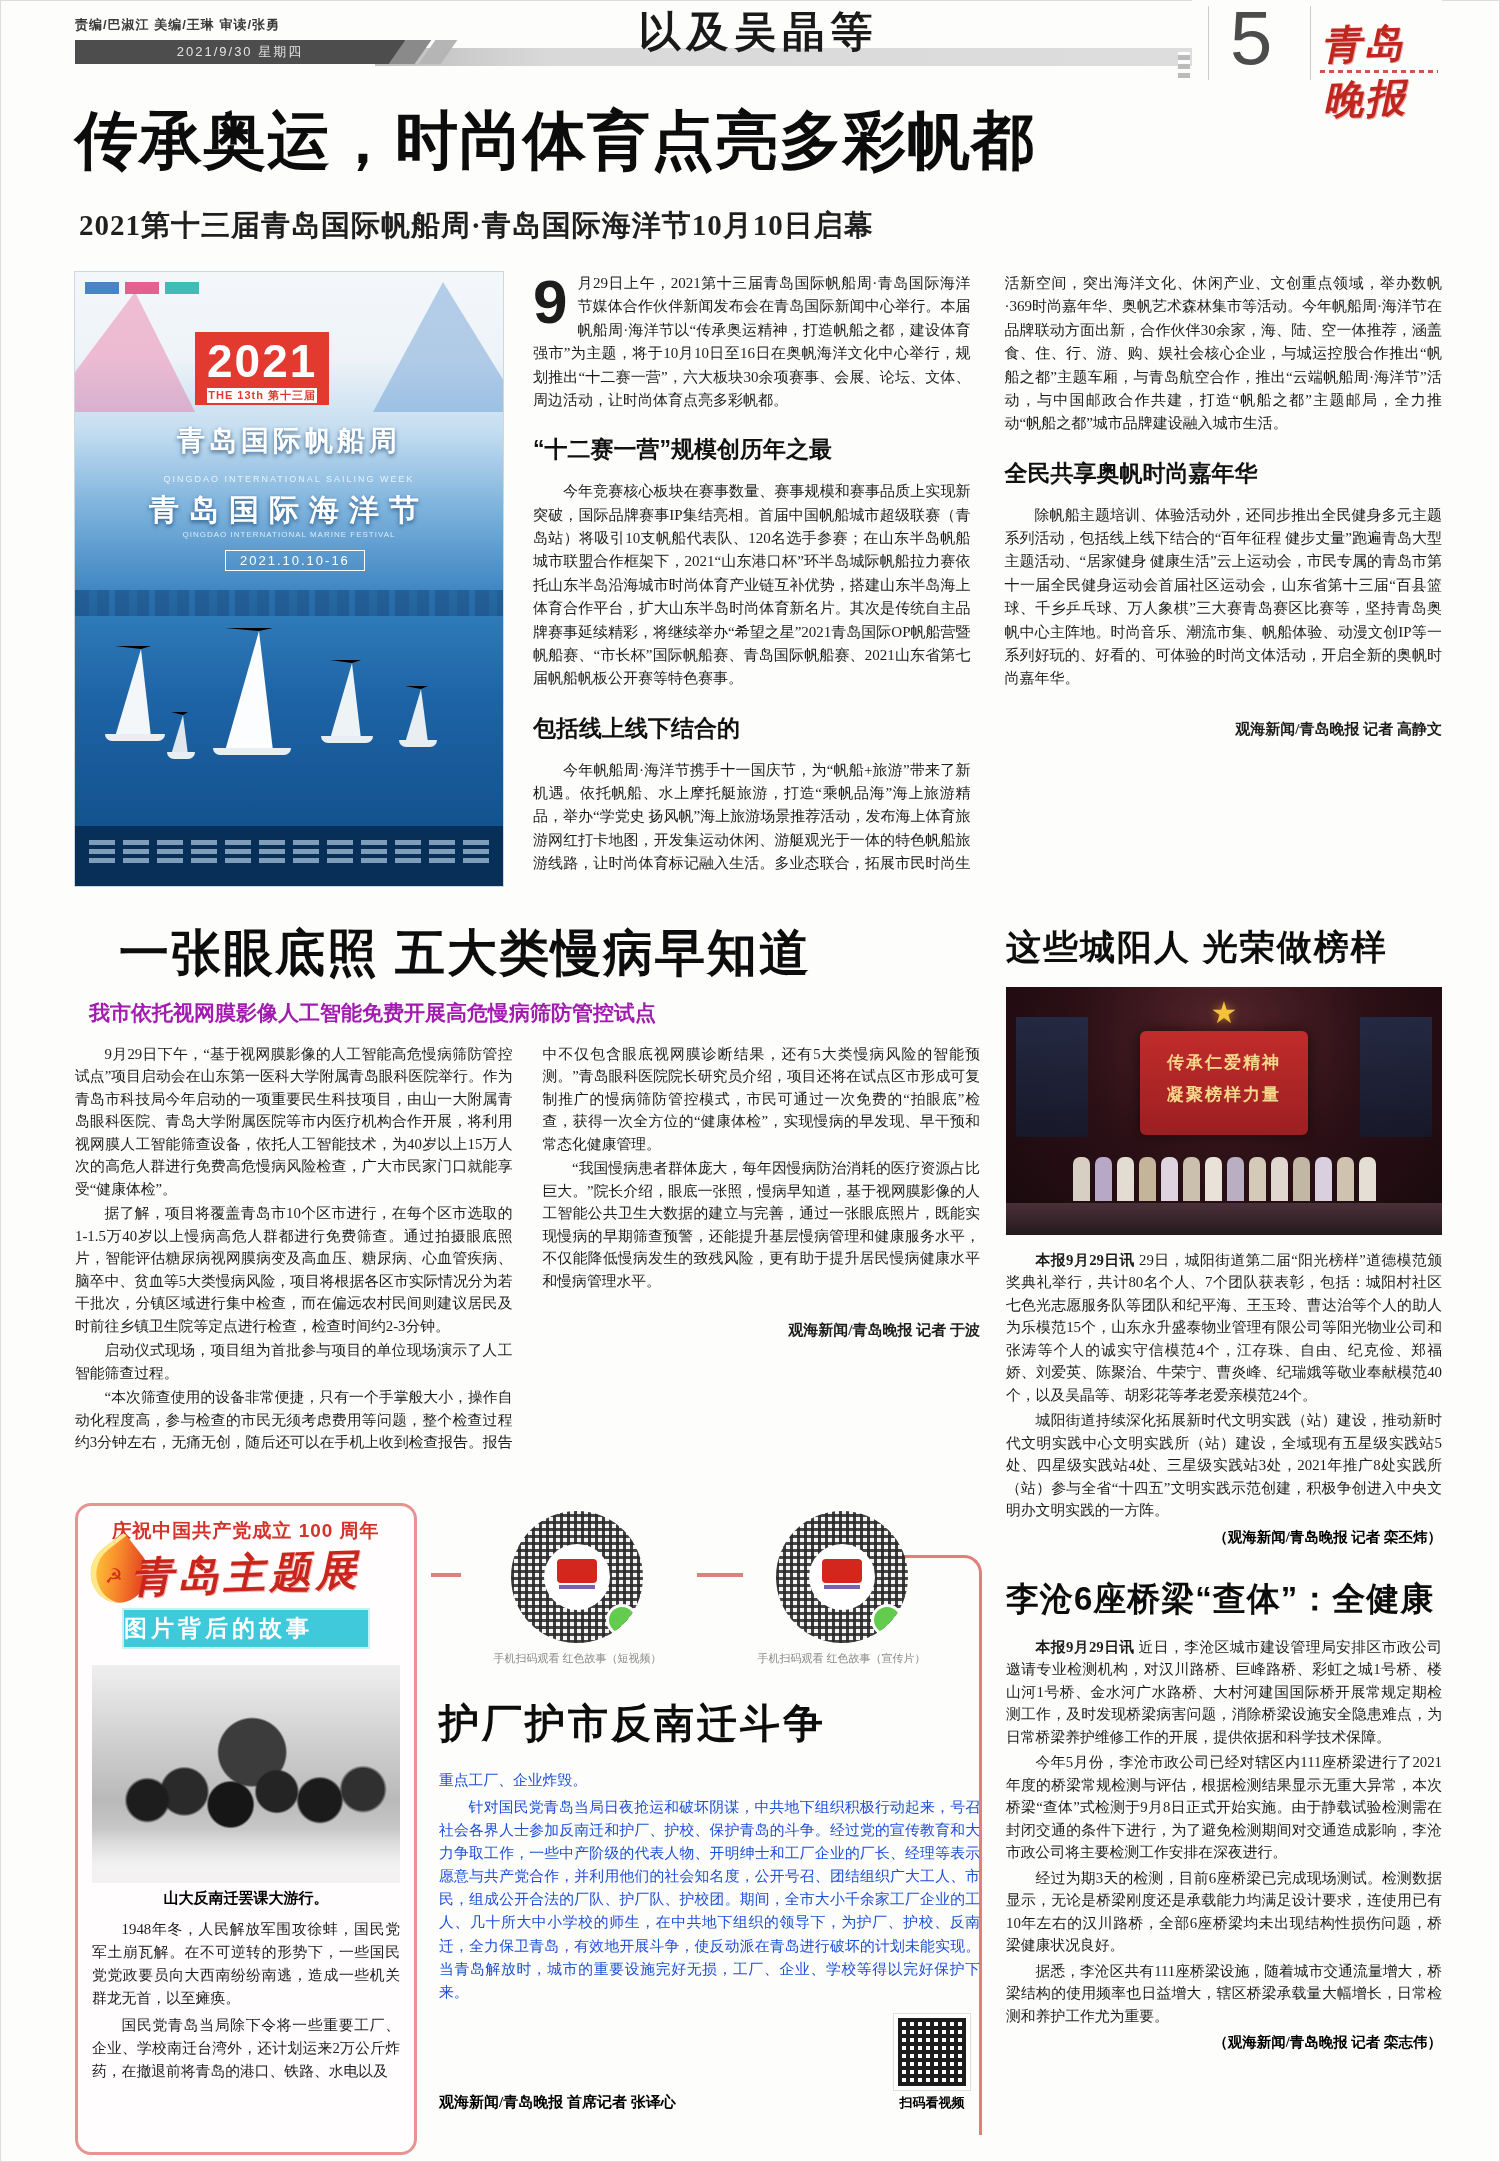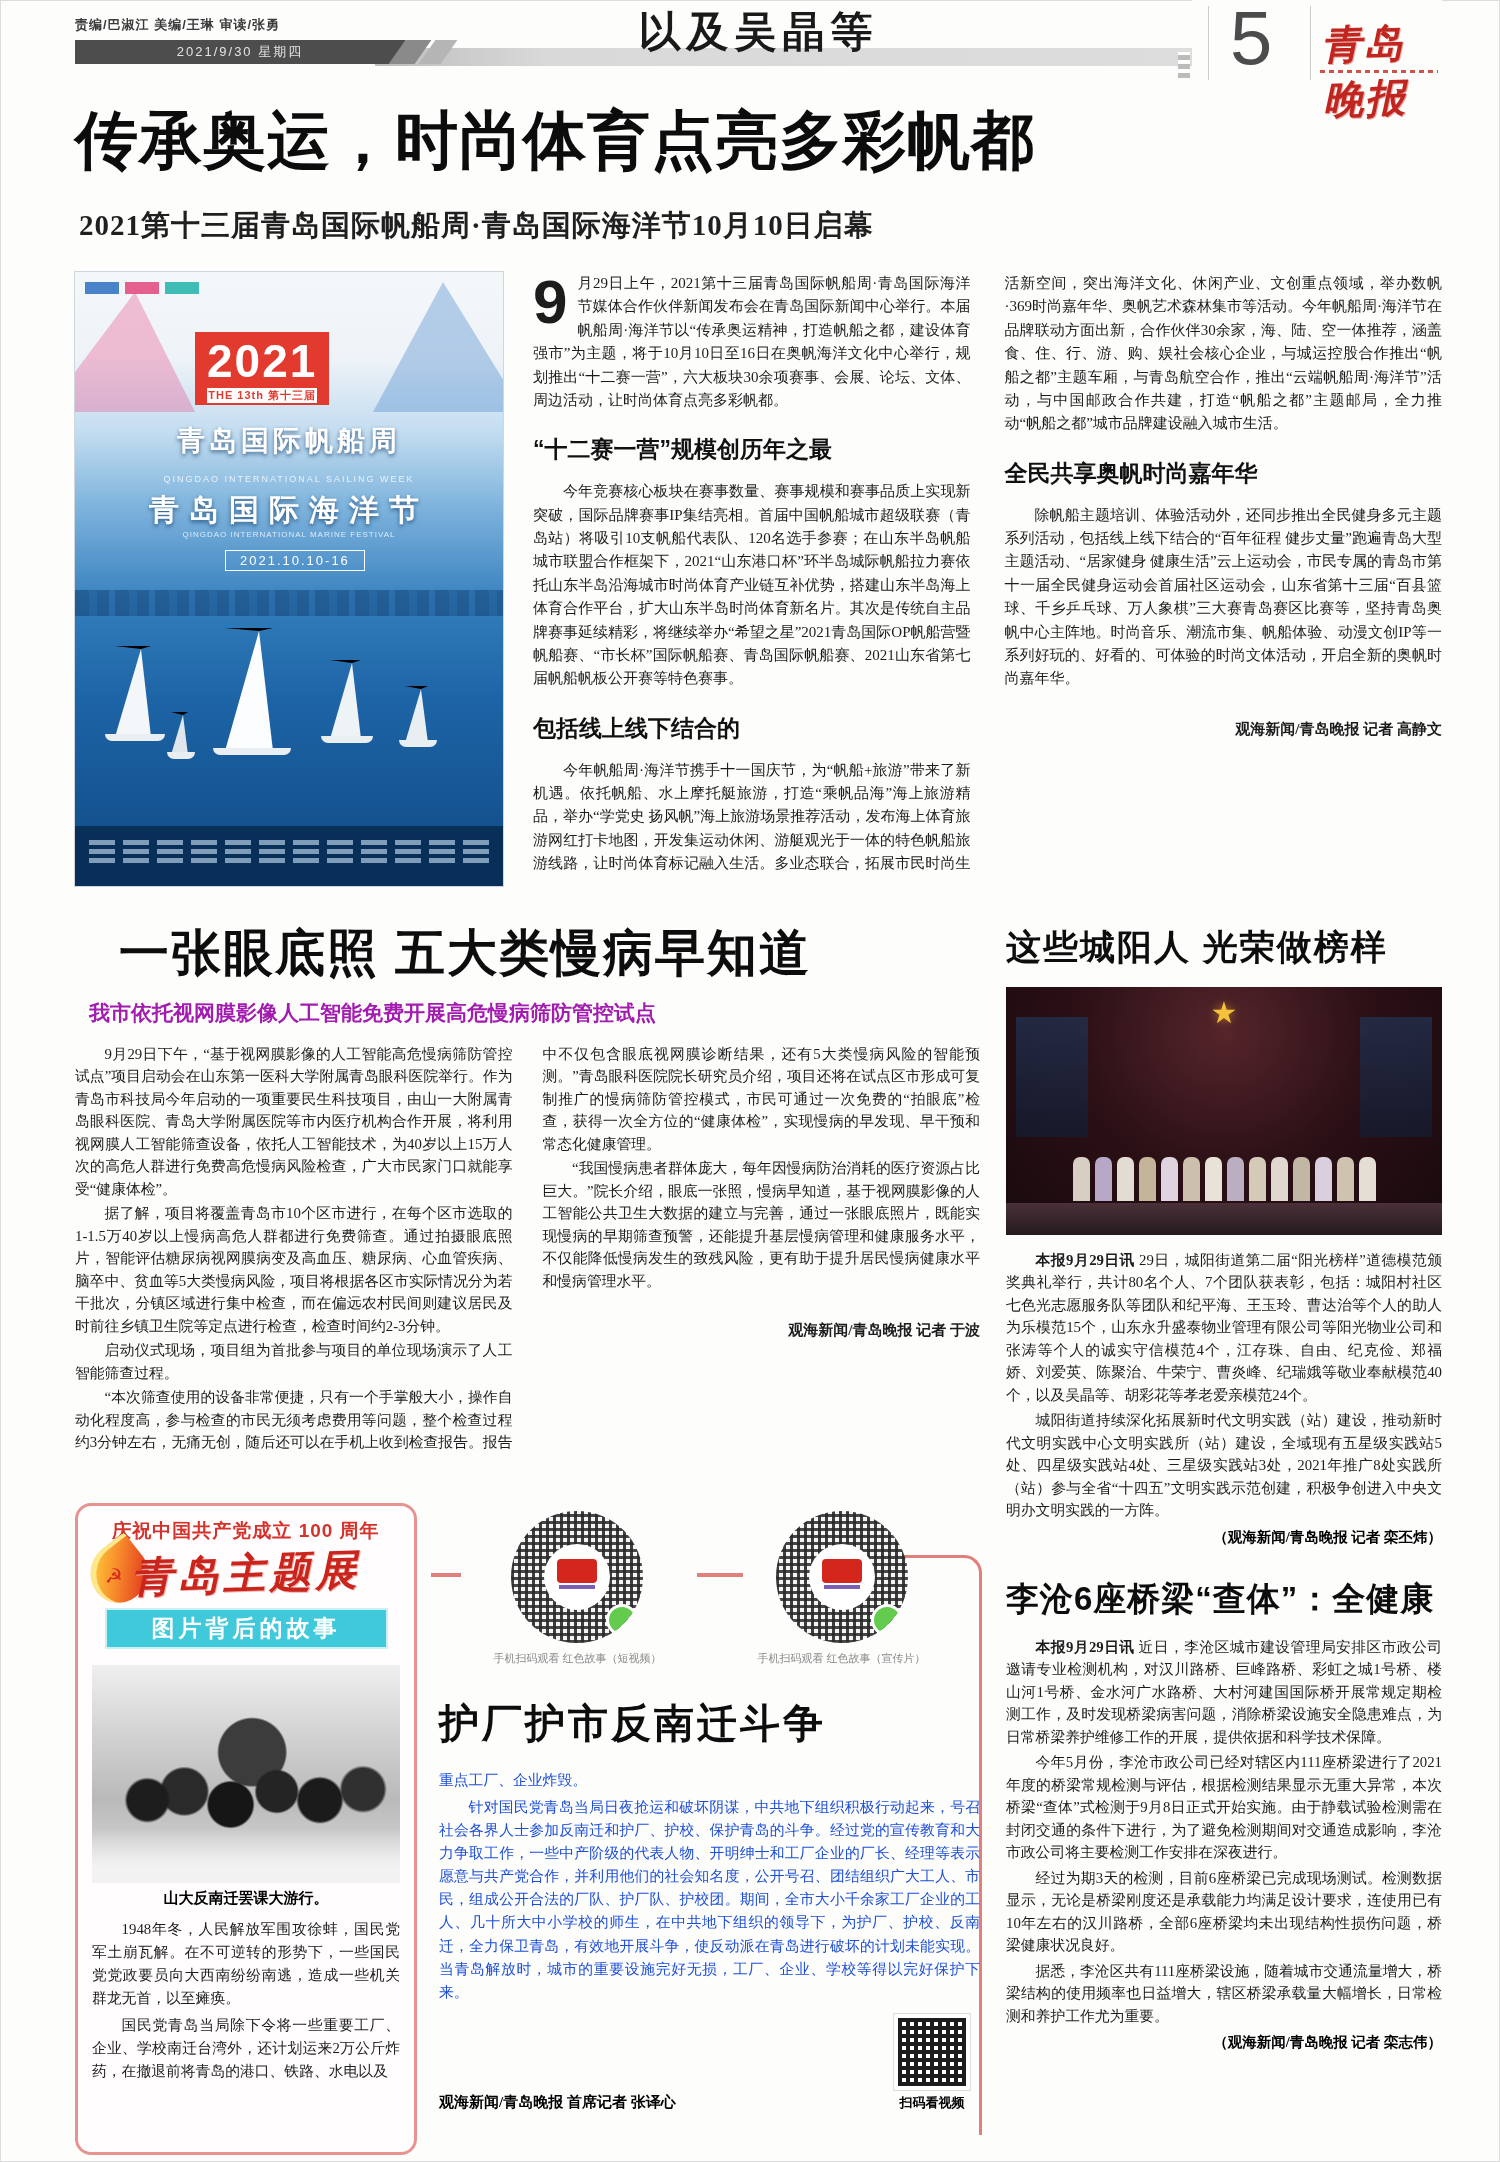--- a/index.html
+++ b/index.html
@@ -109,21 +109,21 @@
   .flame { position:absolute; left:-2px; top:26px; width:58px; height:58px;
            background:linear-gradient(135deg,#ffd23d 10%,#f8902c 45%,#e23a1e 85%);
            border-radius:62% 8% 55% 55%; transform:rotate(-38deg);
            box-shadow:inset 4px 4px 0 #ffe88a; }
   .flame span { position:absolute; left:14px; top:16px; transform:rotate(38deg);
                 color:#d62b1f; font-size:20px; font-family:"DejaVu Sans",sans-serif; }
   .rb-line1 { text-align:center; color:#d4322a; font-weight:900; font-size:19px; letter-spacing:1px;
               font-family:"Liberation Sans",sans-serif; }
   .rb-title { text-align:center; color:#c9251c; font-size:42px; font-weight:900; font-style:italic;
               letter-spacing:4px; margin-top:2px; text-shadow:1px 1px 0 #efb0aa; transform:rotate(-2deg); }
-  .rb-banner { margin:8px auto 18px; width:279px; background:#3fc9da; color:#fff; text-align:center;
+  .rb-banner { margin:8px auto 18px; width:244px; background:#3fc9da; color:#fff; text-align:left;
                font-size:23px; font-weight:900; letter-spacing:4px; padding:3px 0;
                font-family:"Liberation Sans",sans-serif; box-shadow:0 0 0 2px #c9f0f5; }
   .bwphoto { margin-top:12px; height:218px; position:relative; overflow:hidden;
              background:
                radial-gradient(circle at 18% 62%, #1d1d1d 0 7%, transparent 8%),
                radial-gradient(circle at 30% 58%, #2a2a2a 0 9%, transparent 10%),
                radial-gradient(circle at 45% 64%, #161616 0 10%, transparent 11%),
                radial-gradient(circle at 60% 58%, #242424 0 9%, transparent 10%),
                radial-gradient(circle at 74% 62%, #1b1b1b 0 8%, transparent 9%),
                radial-gradient(circle at 88% 57%, #303030 0 7%, transparent 8%),
@@ -327,20 +327,24 @@
             </div>
           </div>
         </div>
       </div>
 
       <div class="low-right">
         <div>
           <div class="cy-hl">这些城阳人 光荣做榜样</div>
           <div class="stagephoto">
             <div class="stage-star">★</div>
+            <div class="stage-banner">
+              <div>传承仁爱精神</div>
+              <div>凝聚榜样力量</div>
+            </div>
             <div class="stage-side ssl"></div>
             <div class="stage-side ssr"></div>
             <div class="people">
               <i style="background:#d8cfc4"></i>
                 <i style="background:#b7a8c8"></i>
                 <i style="background:#e3dcd2"></i>
                 <i style="background:#c4b49a"></i>
                 <i style="background:#ded4e0"></i>
                 <i style="background:#cbbfae"></i>
                 <i style="background:#e8e2d8"></i>

